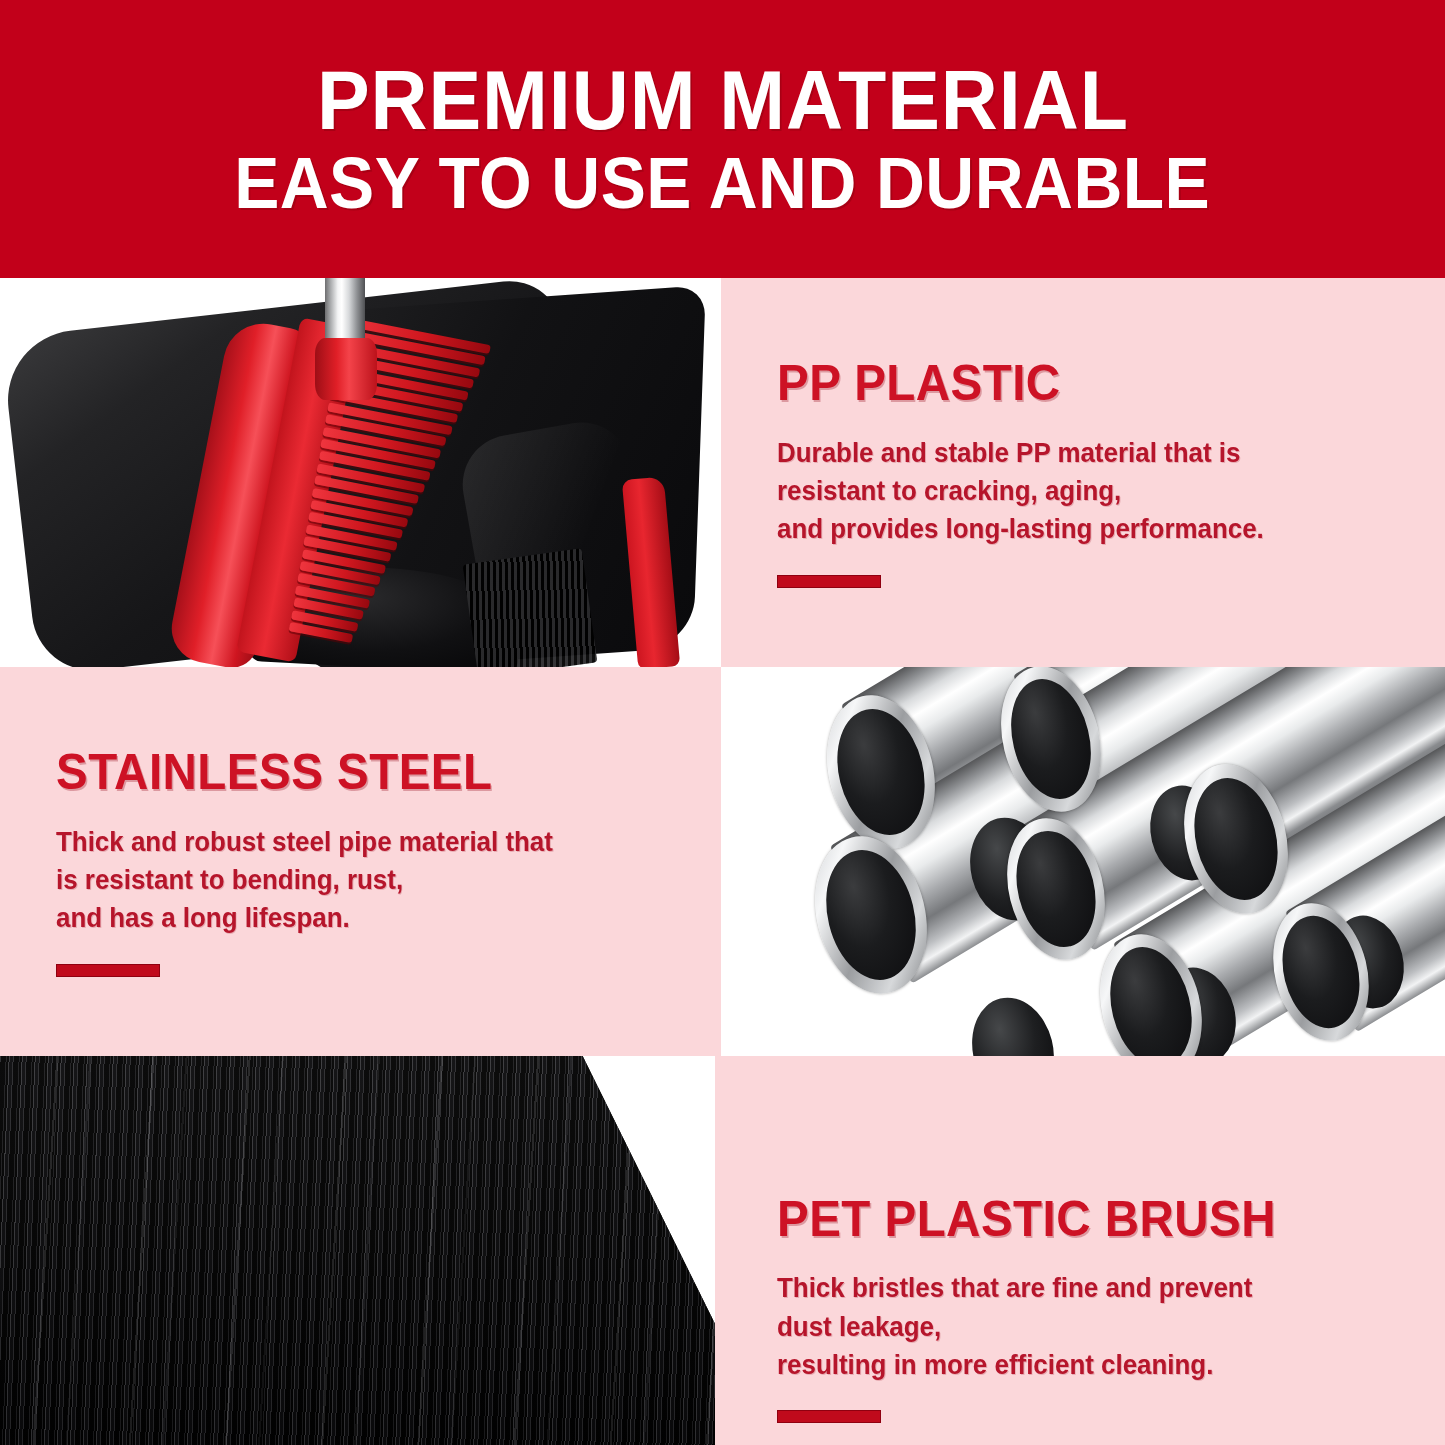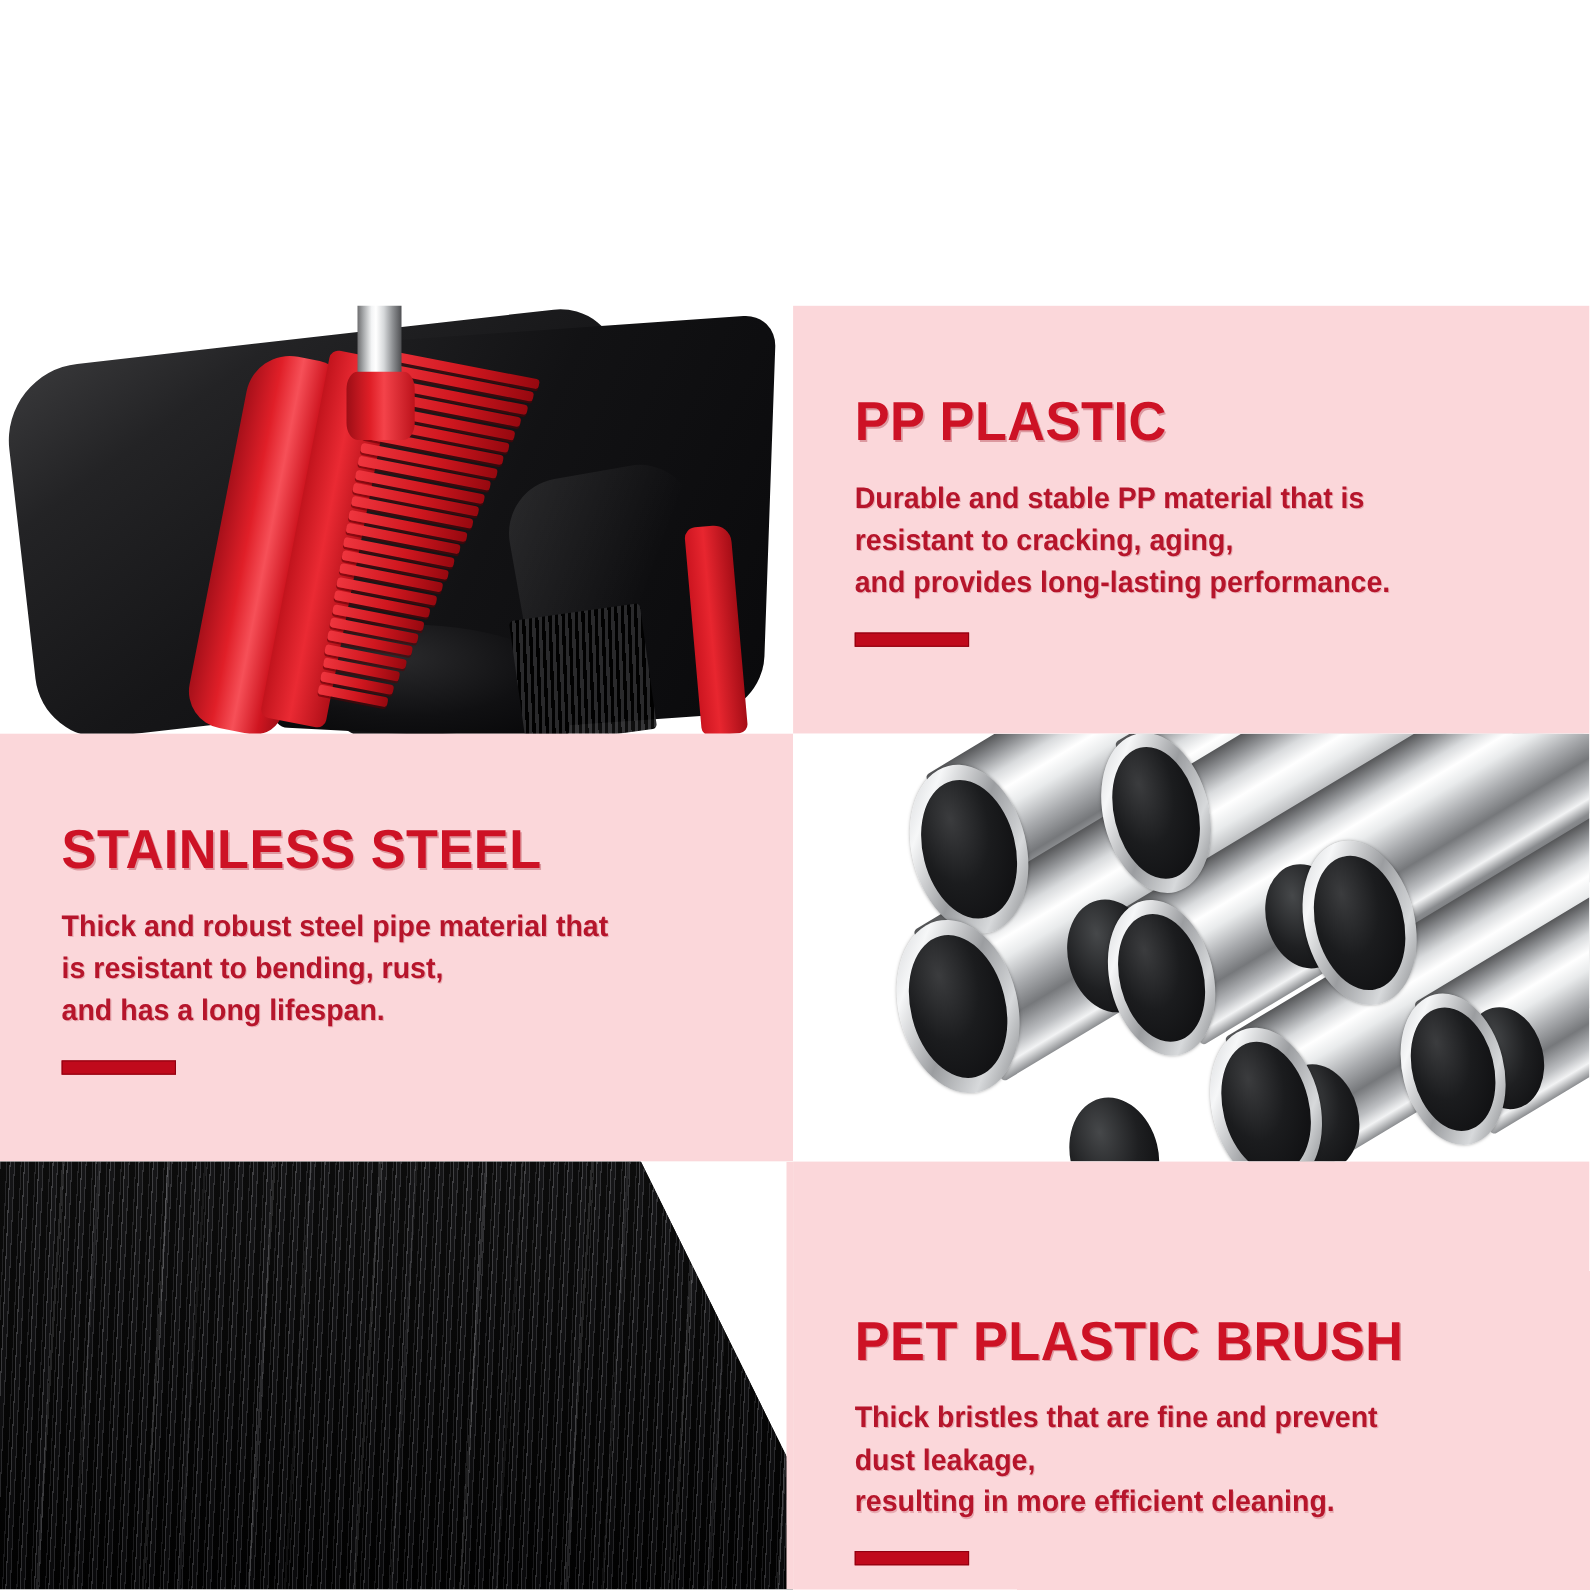--- a/index.html
+++ b/index.html
@@ -331,20 +331,24 @@
     right: 0; top: 0;
     width: 6px; height: 389px;
     background: #fbd7da;
   }
 </style>
 </head>
 <body>
 
 <div class="page">
 
+  <div class="banner">
+    <div class="banner-line1">PREMIUM MATERIAL</div>
+    <div class="banner-line2">EASY TO USE AND DURABLE</div>
+  </div>
 
   <div class="grid">
 
     <div class="cell cell-r1c1 white">
       <div class="dustpan-scene">
         <div class="pan-body"></div>
         <div class="pan-wall"></div>
         <div class="pan-gloss"></div>
         <div class="pan-cavity"></div>
         <div class="inner-bristles"></div>

